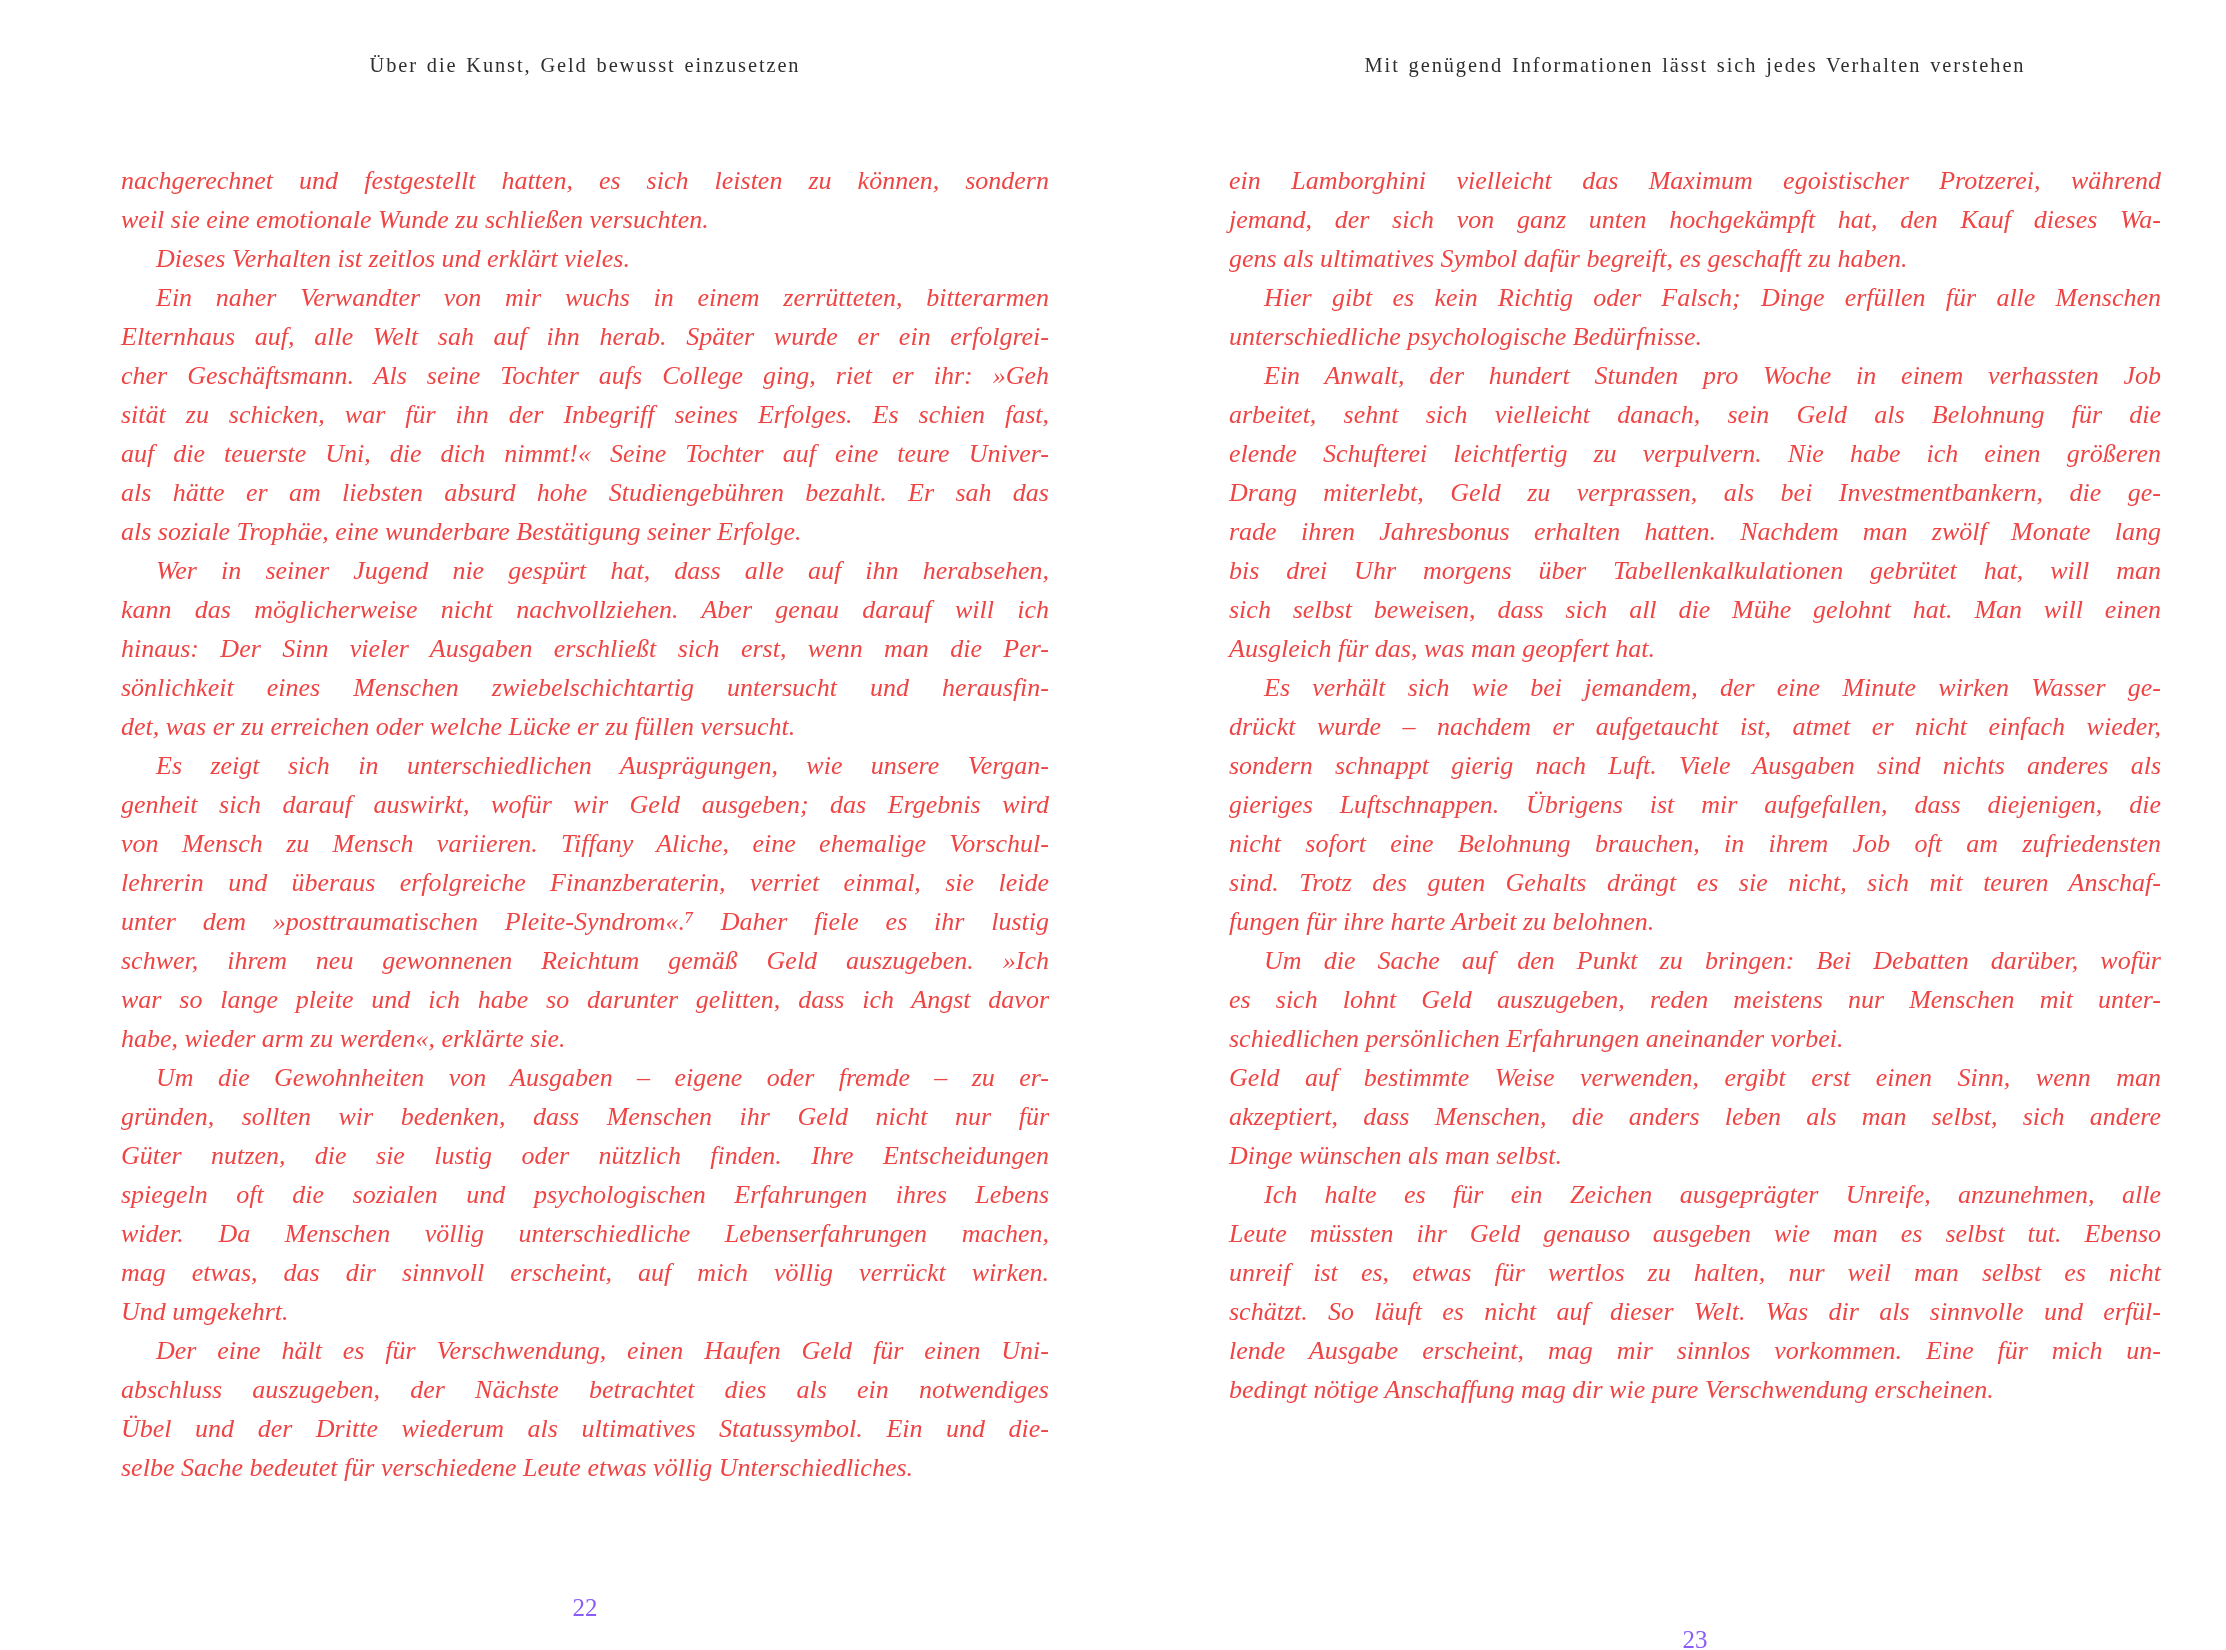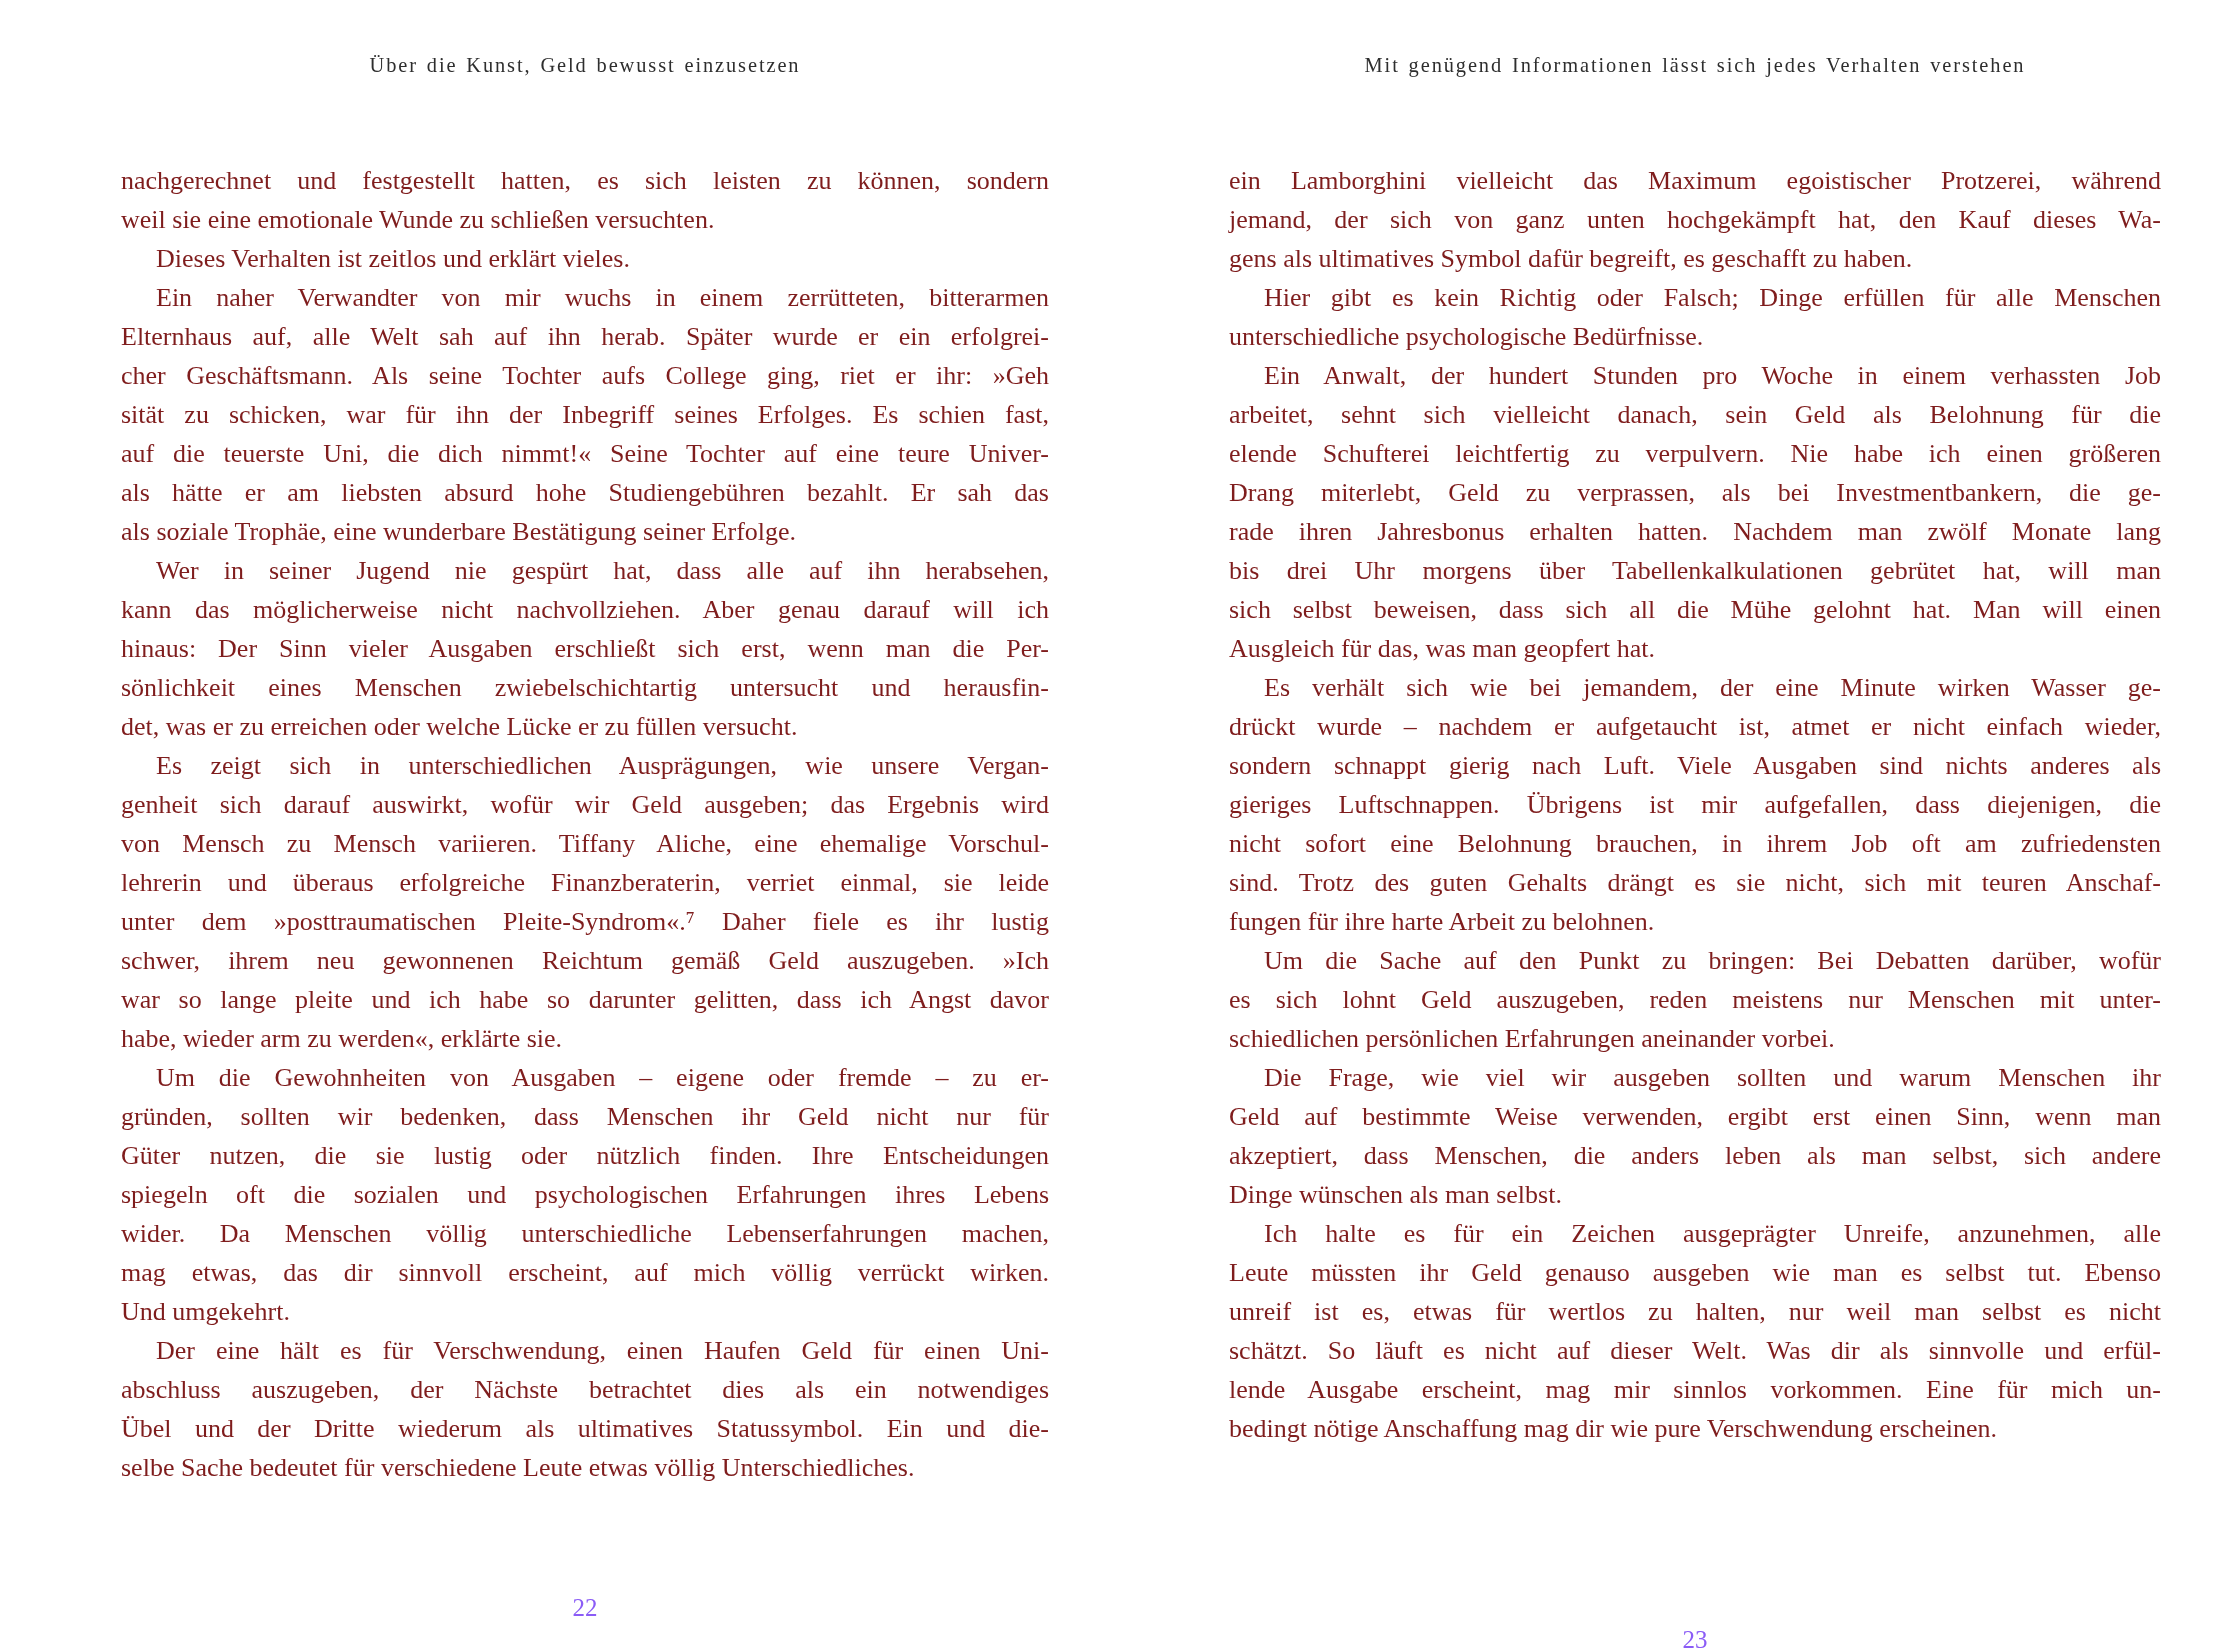--- a/index.html
+++ b/index.html
@@ -34,21 +34,22 @@
     white-space: nowrap;
   }
   .page.left  .running-head { left: 121px; width: 928px; text-align: center; }
   .page.right .running-head { left: 116px; width: 932px; }
 
   .body-text {
     position: absolute;
     top: 161px;
     font-size: 26px;
     line-height: 39px;
-    color: #7f1d1d;
+    color: #ef4444;
+    font-style: italic;
   }
   .page.left  .body-text { left: 121px; width: 928px; }
   .page.right .body-text { left: 116px; width: 932px; }
 
   .line {
     text-align: justify;
     text-align-last: justify;
     height: 39px;
     overflow: visible;
     white-space: normal;
@@ -129,21 +130,20 @@
       <div class="line indent">Es verhält sich wie bei jemandem, der eine Minute wirken Wasser ge-</div>
       <div class="line">drückt wurde – nachdem er aufgetaucht ist, atmet er nicht einfach wieder,</div>
       <div class="line">sondern schnappt gierig nach Luft. Viele Ausgaben sind nichts anderes als</div>
       <div class="line">gieriges Luftschnappen. Übrigens ist mir aufgefallen, dass diejenigen, die</div>
       <div class="line">nicht sofort eine Belohnung brauchen, in ihrem Job oft am zufriedensten</div>
       <div class="line">sind. Trotz des guten Gehalts drängt es sie nicht, sich mit teuren Anschaf-</div>
       <div class="line para-end">fungen für ihre harte Arbeit zu belohnen.</div>
       <div class="line indent">Um die Sache auf den Punkt zu bringen: Bei Debatten darüber, wofür</div>
       <div class="line">es sich lohnt Geld auszugeben, reden meistens nur Menschen mit unter-</div>
       <div class="line para-end">schiedlichen persönlichen Erfahrungen aneinander vorbei.</div>
-      <div class="line indent">Die Frage, wie viel wir ausgeben sollten und warum Menschen ihr</div>
       <div class="line">Geld auf bestimmte Weise verwenden, ergibt erst einen Sinn, wenn man</div>
       <div class="line">akzeptiert, dass Menschen, die anders leben als man selbst, sich andere</div>
       <div class="line para-end">Dinge wünschen als man selbst.</div>
       <div class="line indent">Ich halte es für ein Zeichen ausgeprägter Unreife, anzunehmen, alle</div>
       <div class="line">Leute müssten ihr Geld genauso ausgeben wie man es selbst tut. Ebenso</div>
       <div class="line">unreif ist es, etwas für wertlos zu halten, nur weil man selbst es nicht</div>
       <div class="line">schätzt. So läuft es nicht auf dieser Welt. Was dir als sinnvolle und erfül-</div>
       <div class="line">lende Ausgabe erscheint, mag mir sinnlos vorkommen. Eine für mich un-</div>
       <div class="line para-end">bedingt nötige Anschaffung mag dir wie pure Verschwendung erscheinen.</div>
     </div>

